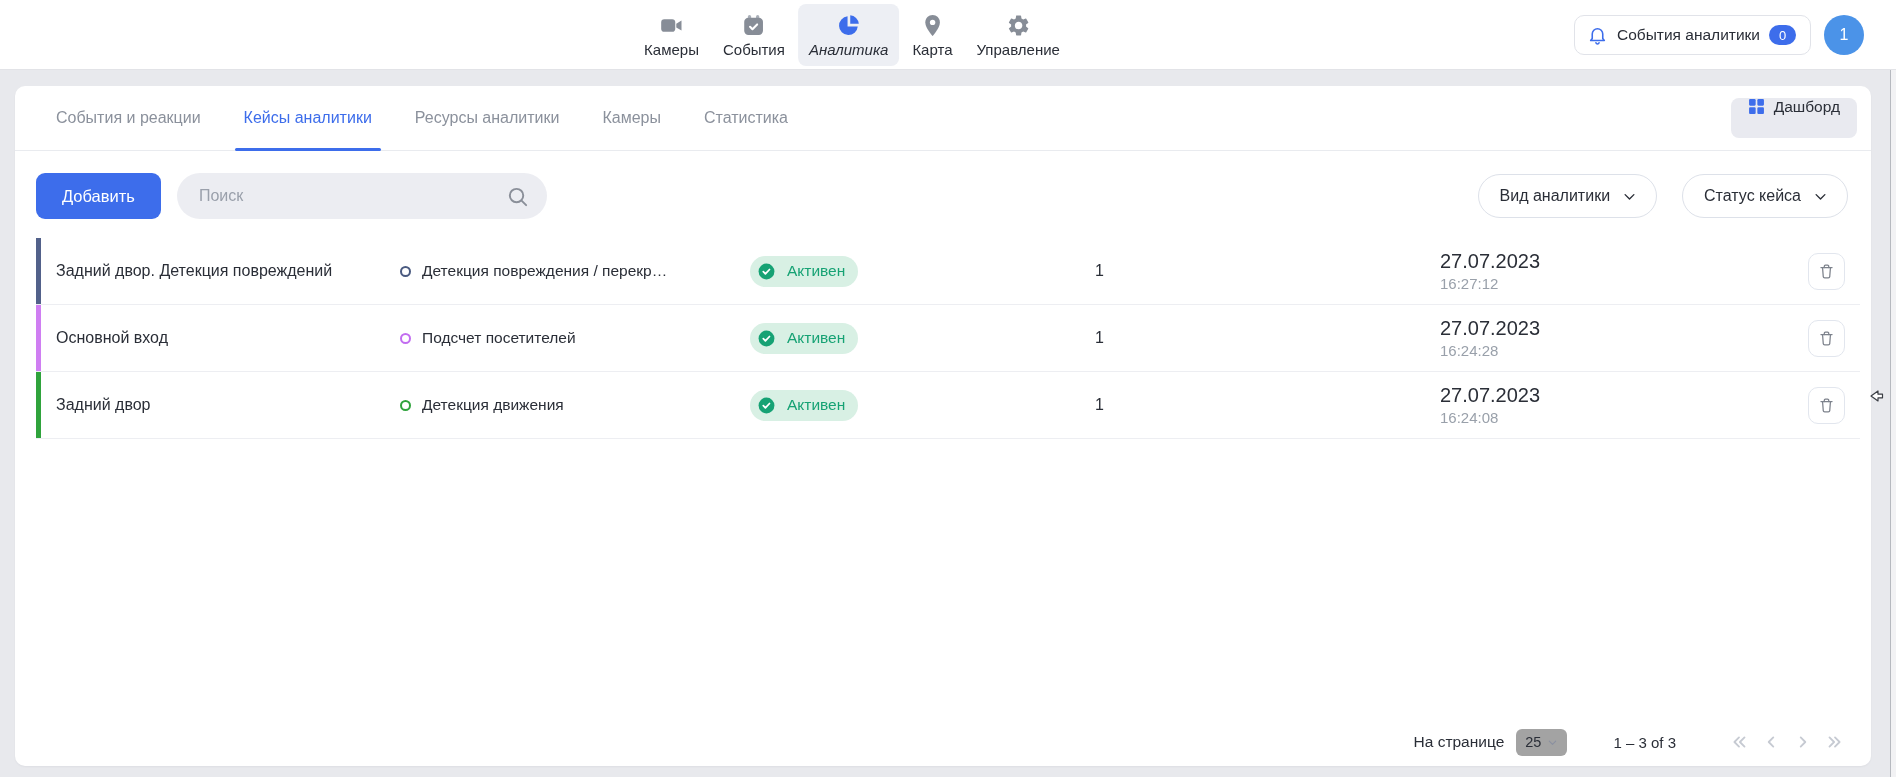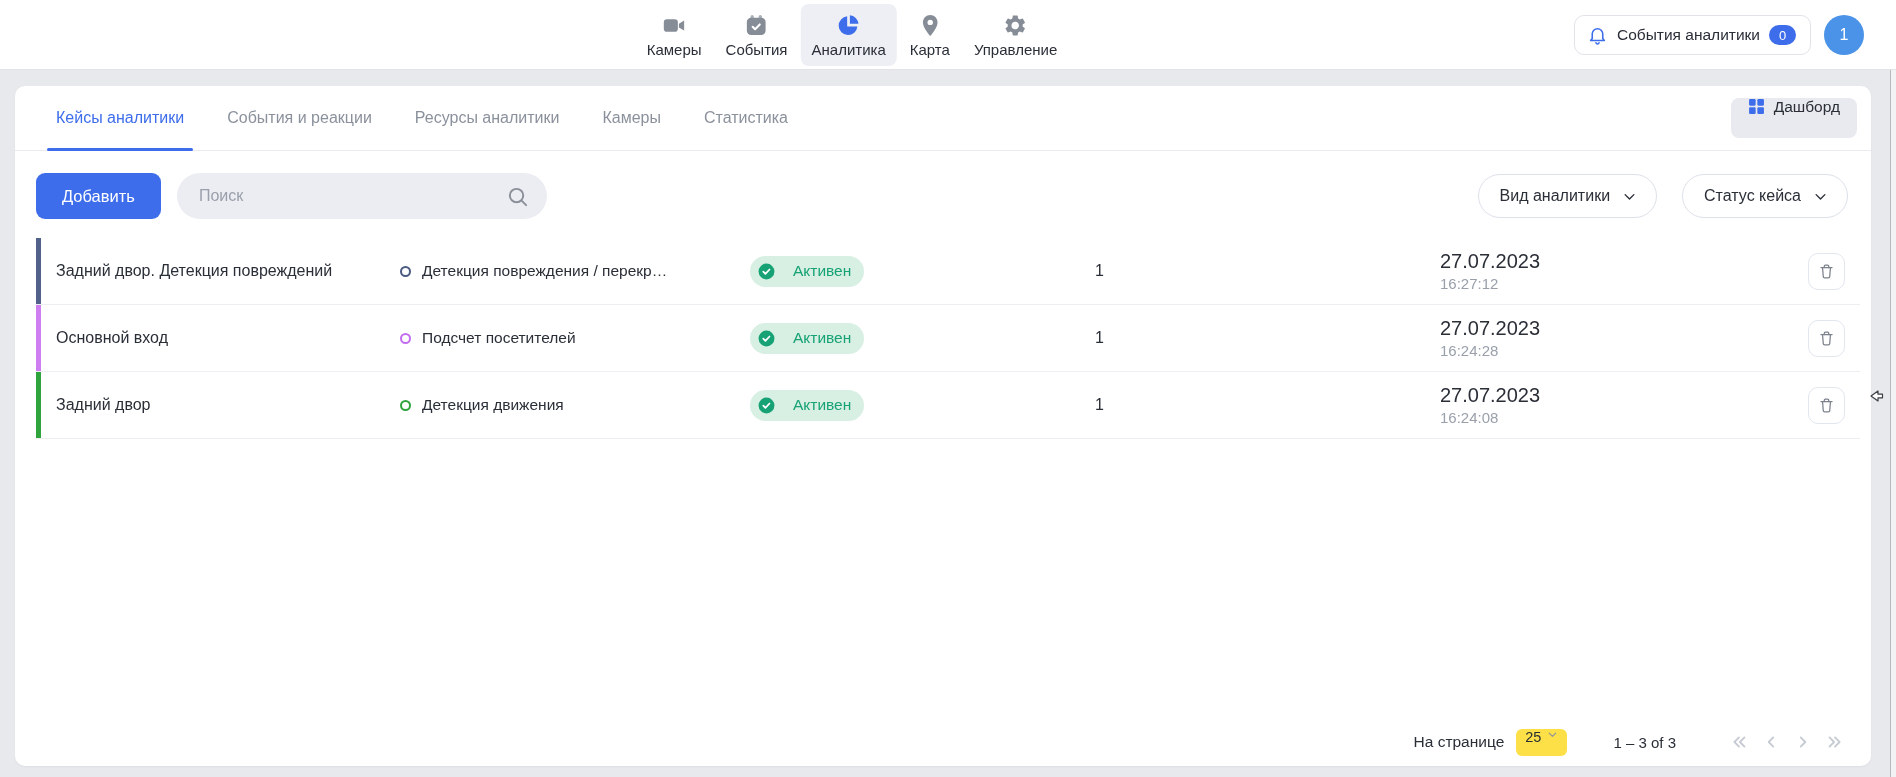--- a/index.html
+++ b/index.html
@@ -19,21 +19,21 @@
   }
   .main-nav {
     position: absolute; top: 0; height: 70px;
     left: calc(50% - 96px); transform: translateX(-50%);
     display: flex; align-items: center; gap: 2px;
   }
   .nav-item {
     display: flex; flex-direction: column; align-items: center; justify-content: center;
     gap: 3px; padding: 7px 11px; border-radius: 8px; height: 62px; cursor: pointer;
   }
-  .nav-item.active { background: #edeff4; }
+  .nav-item.active { background: #edeff4; font-style: italic; }
   .nav-item .nav-icon { height: 26px; display: flex; align-items: flex-end; }
   .nav-item .nav-label { font-size: 15px; color: #2a2e37; white-space: nowrap; }
 
   .top-right { position: absolute; right: 32px; top: 0; height: 70px; display: flex; align-items: center; gap: 13px; }
   .events-btn {
     display: flex; align-items: center; gap: 9px; height: 40px; padding: 0 14px 0 12px;
     background: #fff; border: 1px solid #e1e3e9; border-radius: 10px;
     font-family: inherit; font-size: 15.5px; color: #2a2e37; cursor: pointer;
   }
   .events-badge {
@@ -101,43 +101,43 @@
     align-items: center; padding-left: 20px;
   }
   .thead { height: 37px; background: #f3f4f8; border-radius: 2px; }
   .thead .th { font-size: 13px; color: #8e94a0; letter-spacing: .2px; white-space: nowrap; }
   .trow { position: relative; height: 67px; border-bottom: 1px solid #edeef2; background: #fff; }
   .accent-bar { position: absolute; left: 0; top: 0; bottom: 0; width: 5px; background: var(--accent); }
   .cell-name { font-size: 16px; color: #2a2e37; padding-right: 32px; white-space: nowrap; overflow: hidden; }
   .cell-type { display: flex; align-items: center; gap: 11px; font-size: 15.5px; color: #2a2e37; white-space: nowrap; }
   .type-dot { width: 11px; height: 11px; border-radius: 50%; border: 2.5px solid var(--type-color); flex: 0 0 auto; }
   .status-badge {
-    display: inline-flex; align-items: center; gap: 17px;
+    display: inline-flex; align-items: center; gap: 11px;
     height: 31px; padding: 0 13px 0 7px; border-radius: 16px;
     background: var(--status-bg, #d8f0e4); color: var(--status-text, #16a274); font-size: 15.5px;
     width: max-content;
   }
   .cell-count { font-size: 16px; color: #2a2e37; }
   .cell-created .date { font-size: 20px; font-weight: 500; color: #2a2e37; margin-bottom: 2px; }
   .cell-created .time { font-size: 15px; color: #99a0aa; }
   .cell-actions { display: flex; justify-content: flex-end; padding-right: 16px; }
   .delete-btn {
     width: 37px; height: 37px; border-radius: 10px; border: 1px solid #e2e6ee; background: #fff;
     display: flex; align-items: center; justify-content: center; cursor: pointer;
   }
 
   
   .footer {
     position: absolute; right: 23px; bottom: 8px; height: 32px;
     display: flex; align-items: center;
   }
   .per-page-label { font-size: 15.5px; color: #2a2e37; }
   .per-page-select {
-    margin-left: 12px; display: flex; gap: 6px;
-    background: #fde047; border: none; border-radius: 6px; height: 27px; padding: 0 9px;
+    margin-left: 12px; display: flex; align-items: center; gap: 6px;
+    background: #a3a3a3; border: none; border-radius: 6px; height: 27px; padding: 0 9px;
     font-family: inherit; font-size: 14.5px; color: #2a2e37; cursor: pointer;
   }
   .range { margin-left: 46px; font-size: 15px; color: #2a2e37; }
   .pager { margin-left: 50px; display: flex; align-items: center; gap: 6px; }
   .pager button { background: none; border: none; padding: 2px; cursor: default; display: flex; }
 
   
   .window-edge {
     position: absolute; right: 0; top: 70px; bottom: 0; width: 6px;
     background: #f2f2f4; border-left: 1px solid #b6b9bf;
@@ -216,22 +216,22 @@
         <span class="events-badge">0</span>
       </button>
       <div class="avatar">1</div>
     </div>
   </header>
 
   <main class="card">
 
     <div class="tabs-row">
       <div class="tabs">
+        <div class="tab">События и реакции</div>
         <div class="tab active">Кейсы аналитики</div>
-        <div class="tab">События и реакции</div>
         <div class="tab">Ресурсы аналитики</div>
         <div class="tab">Камеры</div>
         <div class="tab">Статистика</div>
       </div>
       <button class="dashboard-btn">
         <span style="display:flex;">
           <svg width="17" height="17" viewBox="0 0 16 16" fill="#3d6deb">
               <rect x="1" y="1" width="6.2" height="6.2" rx="1"></rect>
               <rect x="8.8" y="1" width="6.2" height="6.2" rx="1"></rect>
               <rect x="1" y="8.8" width="6.2" height="6.2" rx="1"></rect>

